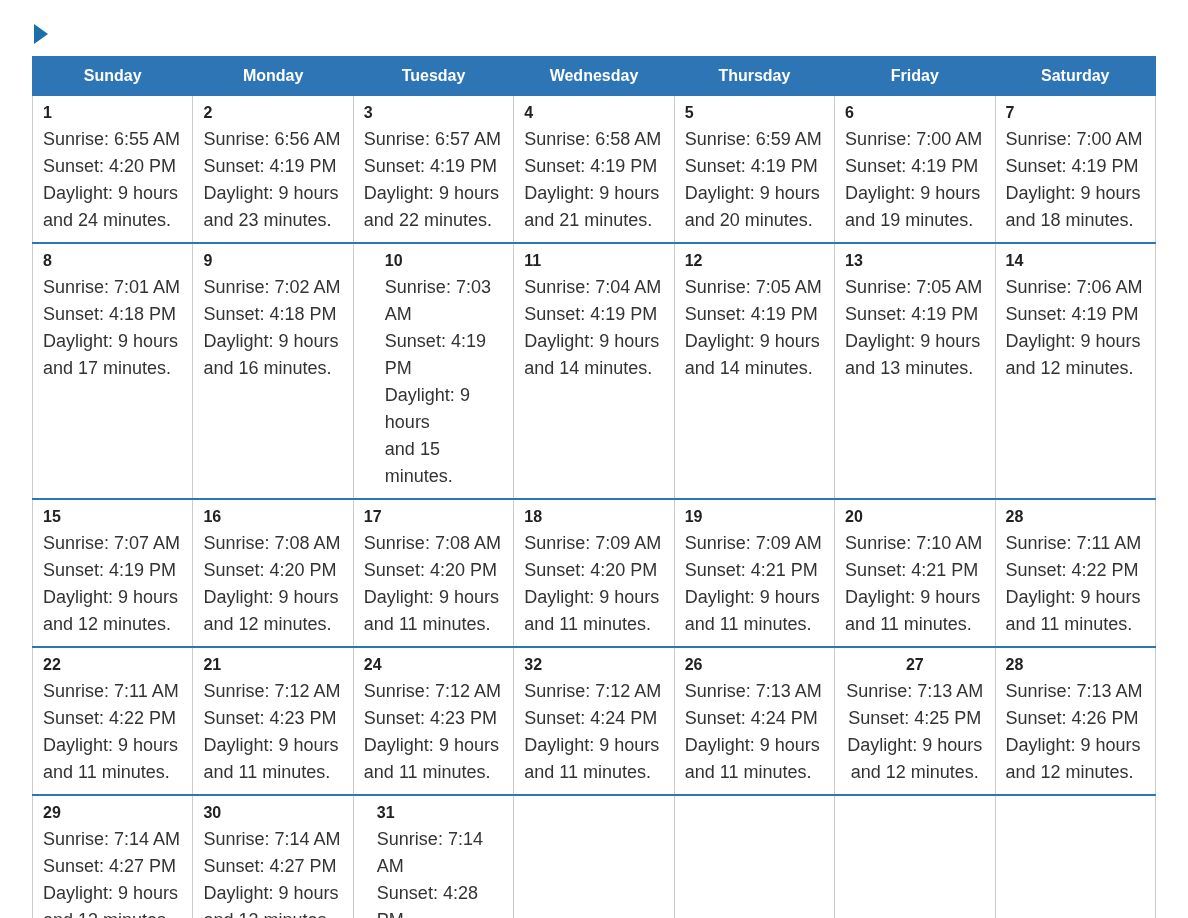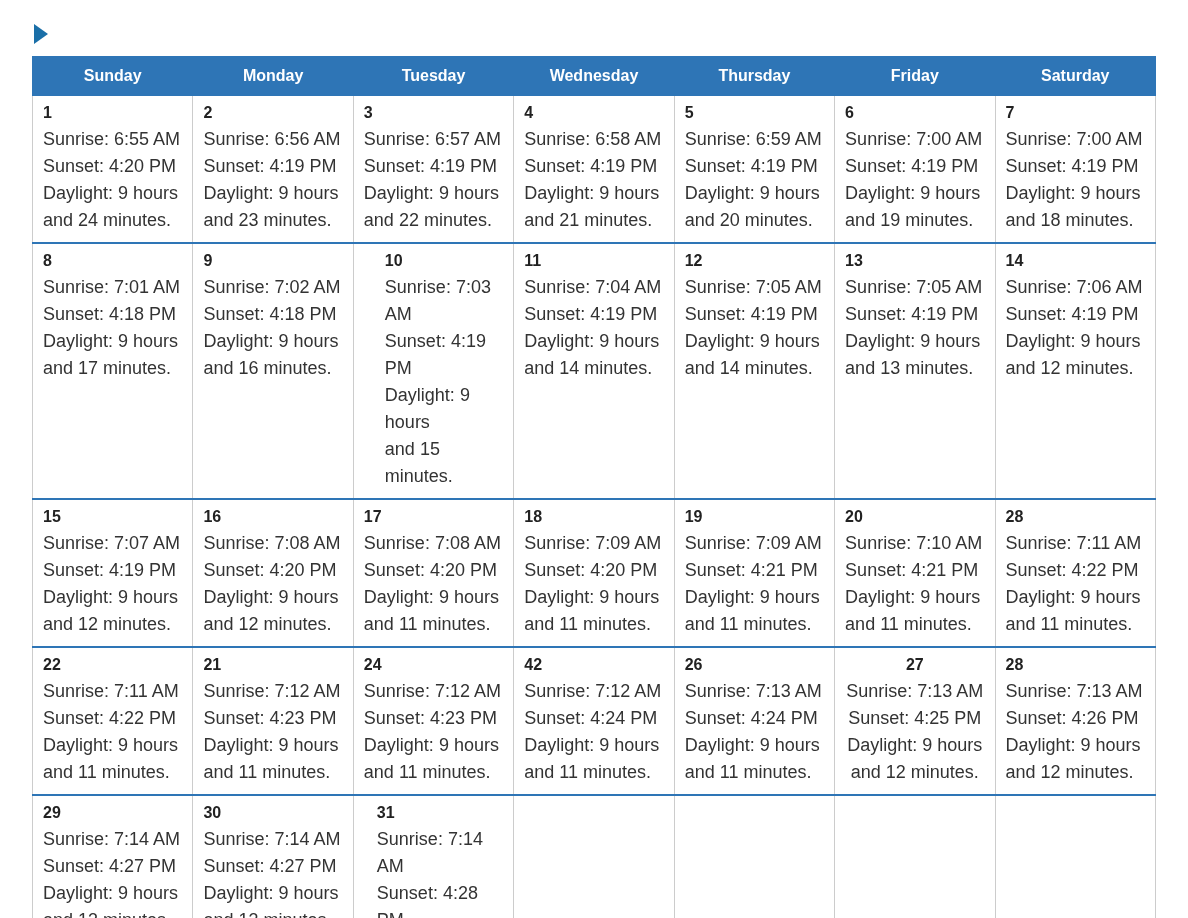--- a/index.html
+++ b/index.html
@@ -224,21 +224,21 @@
       </td>
         <td style="border-top: 2px solid rgb(46, 117, 182);">
         <div class="day-number">21</div>
         <div class="day-info">Sunrise: 7:12 AM<br>Sunset: 4:23 PM<br>Daylight: 9 hours<br>and 11 minutes.</div>
       </td>
         <td style="border-top: 2px solid rgb(46, 117, 182);">
         <div class="day-number">24</div>
         <div class="day-info">Sunrise: 7:12 AM<br>Sunset: 4:23 PM<br>Daylight: 9 hours<br>and 11 minutes.</div>
       </td>
         <td style="border-top: 2px solid rgb(46, 117, 182);">
-        <div class="day-number">42</div>
+        <div class="day-number">32</div>
         <div class="day-info">Sunrise: 7:12 AM<br>Sunset: 4:24 PM<br>Daylight: 9 hours<br>and 11 minutes.</div>
       </td>
         <td style="border-top: 2px solid rgb(46, 117, 182);">
         <div class="day-number">26</div>
         <div class="day-info">Sunrise: 7:13 AM<br>Sunset: 4:24 PM<br>Daylight: 9 hours<br>and 11 minutes.</div>
       </td>
         <td style="border-top: 2px solid rgb(46, 117, 182); text-align: center;">
         <div class="day-number">27</div>
         <div class="day-info">Sunrise: 7:13 AM<br>Sunset: 4:25 PM<br>Daylight: 9 hours<br>and 12 minutes.</div>
       </td>

